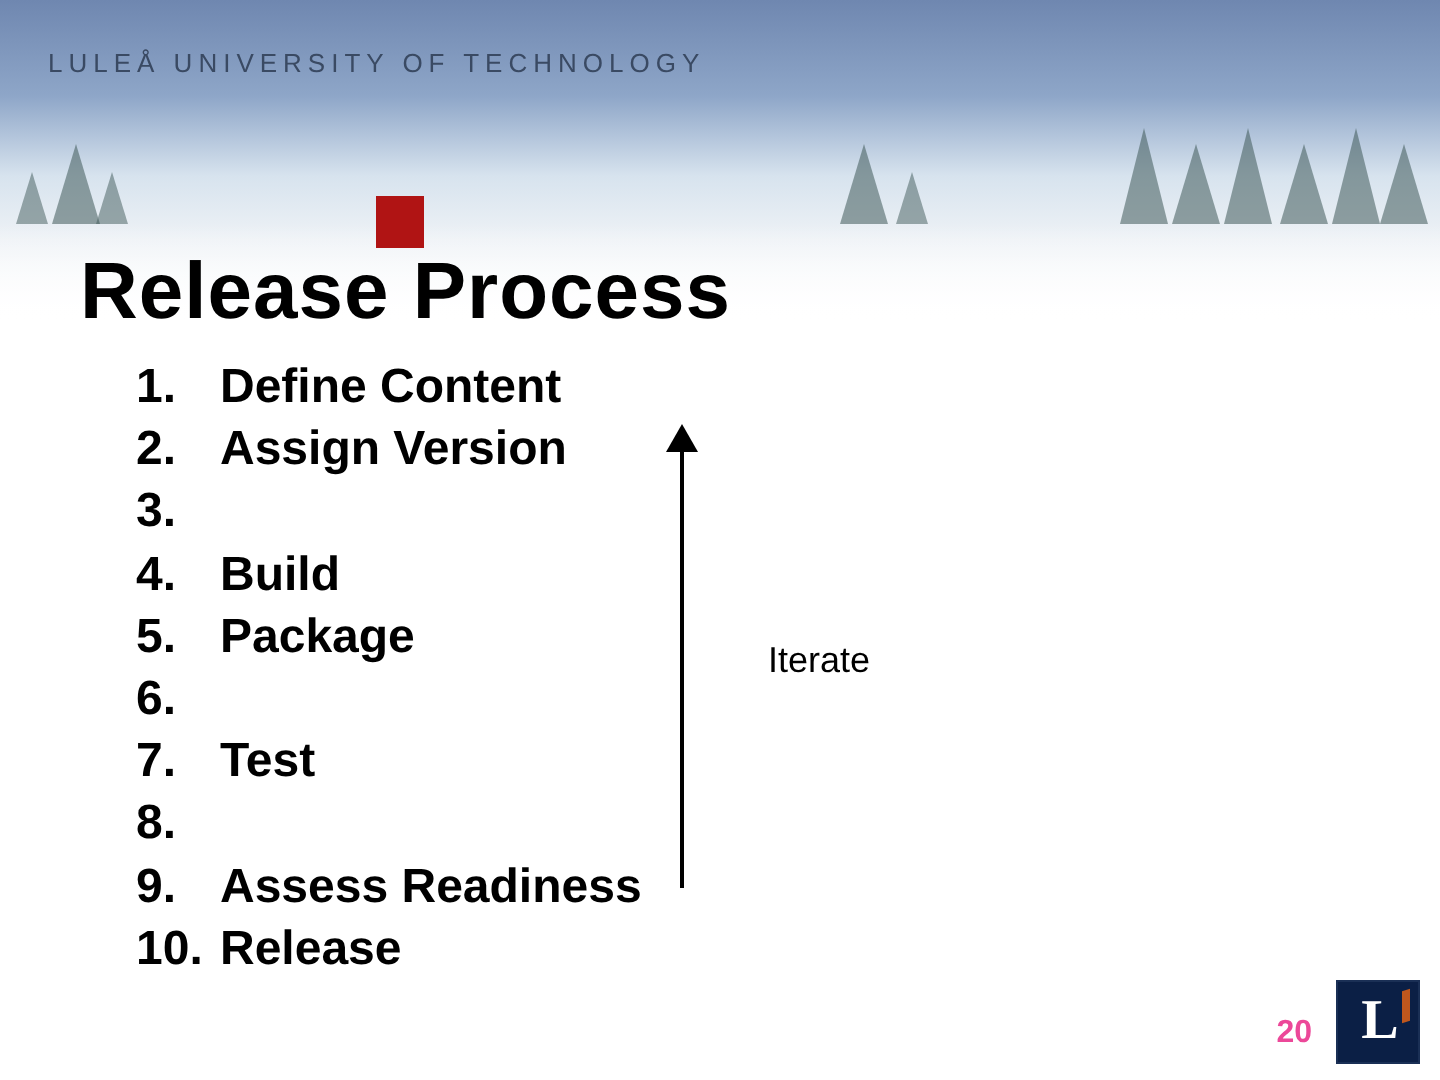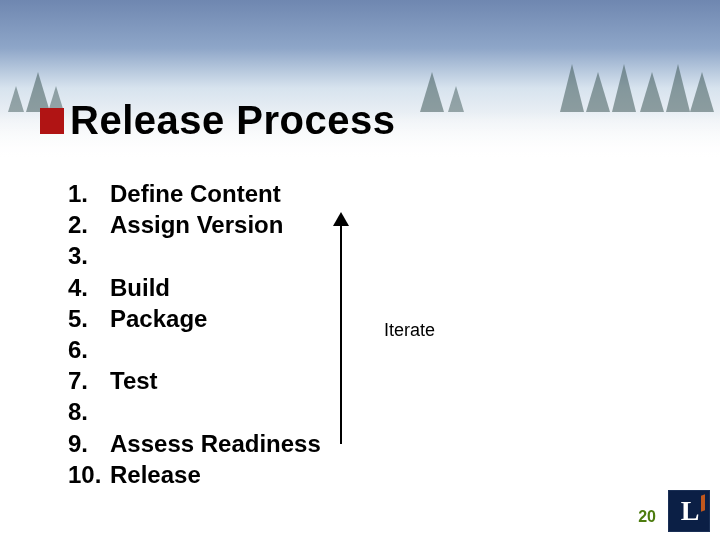--- a/index.html
+++ b/index.html
@@ -65,20 +65,21 @@
     letter-spacing: 3px;
     font-weight: 400;
   }
   
   .title-row {
     position: absolute;
     top: 98px;
     left: 40px;
     display: flex;
     align-items: center;
+    flex-direction: column;
   }
   .red-marker {
     width: 24px;
     height: 26px;
     background: #b01414;
     margin-right: 6px;
   }
   .title {
     font-size: 40px;
     font-weight: 900;
@@ -136,21 +137,21 @@
     color: #000;
     margin-left: 34px;
   }
   
   .page-num {
     position: absolute;
     right: 64px;
     bottom: 14px;
     font-size: 16px;
     font-weight: 700;
-    color: #4d7c0f;
+    color: #ec4899;
   }
   .logo {
     position: absolute;
     right: 10px;
     bottom: 8px;
     width: 40px;
     height: 40px;
     background: #0b1f45;
     border: 1px solid #1a2f55;
     display: flex;
@@ -188,20 +189,21 @@
       <div class="tree small" style="left:48px"></div>
       <div class="tree" style="left:420px"></div>
       <div class="tree small" style="left:448px"></div>
       <div class="tree tall" style="left:560px"></div>
       <div class="tree" style="left:586px"></div>
       <div class="tree tall" style="left:612px"></div>
       <div class="tree" style="left:640px"></div>
       <div class="tree tall" style="left:666px"></div>
       <div class="tree" style="left:690px"></div>
     </div>
+    <div class="uni-name">LULEÅ UNIVERSITY OF TECHNOLOGY</div>
   </div>
 
   <div class="title-row">
     <div class="red-marker"></div>
     <div class="title">Release Process</div>
   </div>
 
   <div class="steps">
     <div class="row">
         <span class="num">1.</span>

